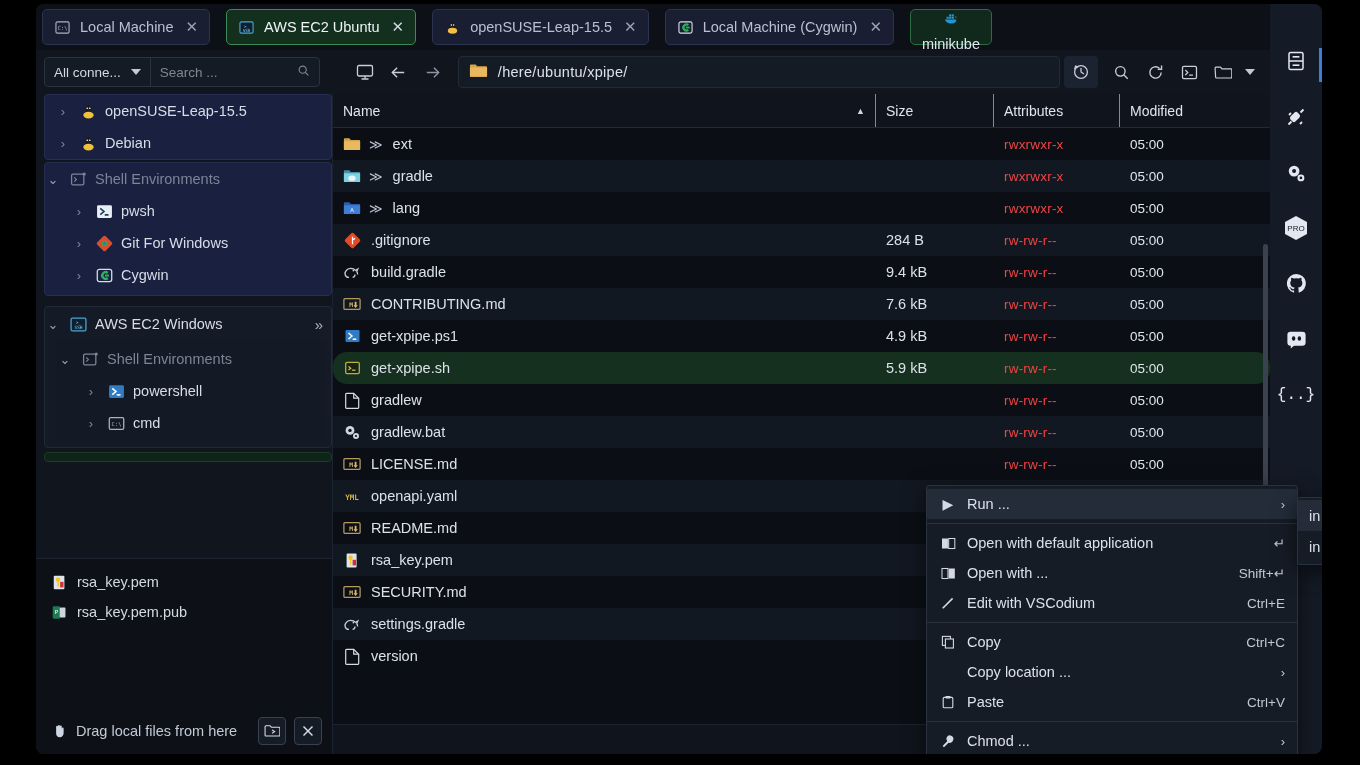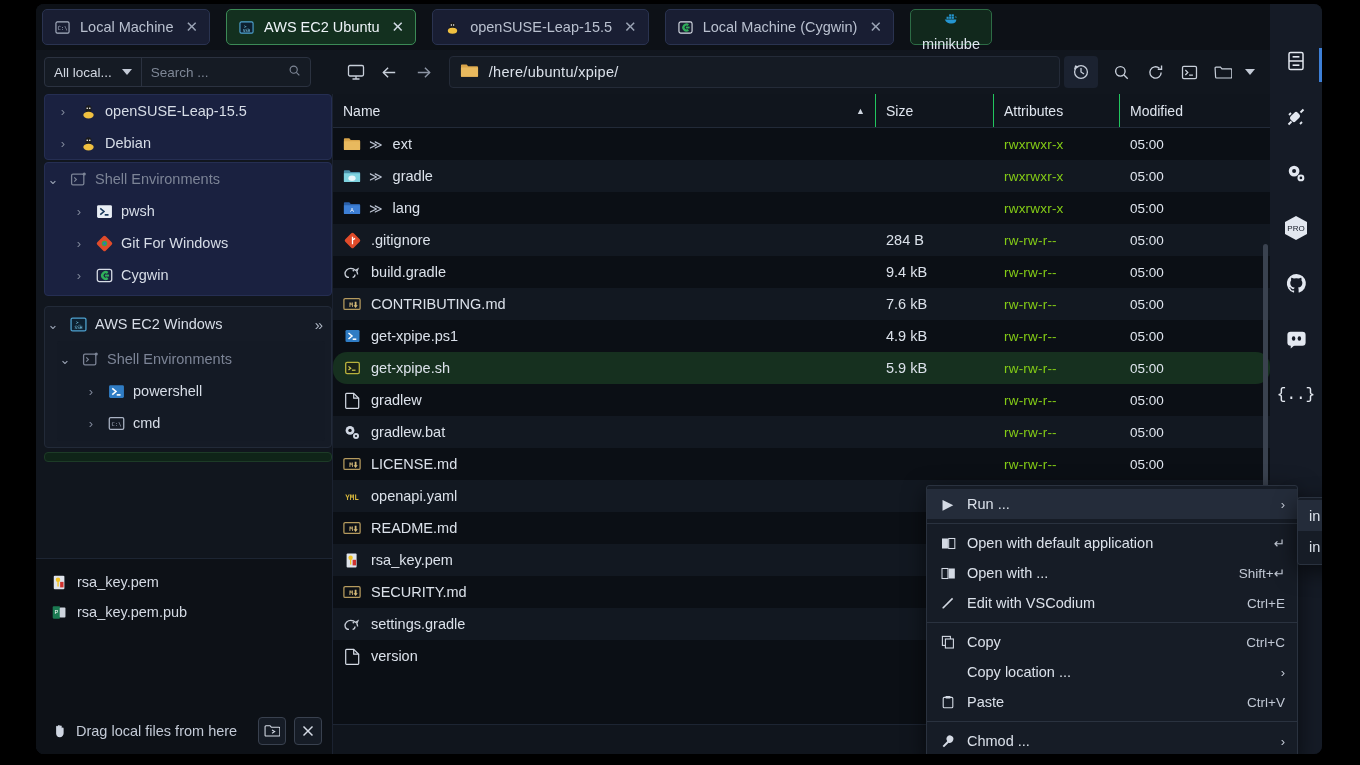--- a/index.html
+++ b/index.html
@@ -200,21 +200,21 @@
   .frow {
     height: 32px;
     display: flex; align-items: center;
     color: #dbe1ea; font-size: 14.5px;
   }
   .frow.alt { background: #121821; }
   .frow.sel { background: #16301f; border-radius: 14px; }
   .frow .c { padding: 0 10px; height: 100%; display: flex; align-items: center; }
   .c.c-name { flex: 1; min-width: 0; gap: 10px; }
   .c.c-size { width: 118px; }
-  .c.c-attr { width: 126px; color: #84cc16; font-size: 13.5px; letter-spacing:.2px; }
+  .c.c-attr { width: 126px; color: #ef4444; font-size: 13.5px; letter-spacing:.2px; }
   .c.c-mod  { width: 150px; color: #dfe5ee; font-size: 13.5px; }
   .dirarrow { color: #b9c1cf; font-size: 13px; margin-left: -2px; }
 
   .scrollbar {
     position: absolute; right: 2px; top: 150px;
     width: 5px; height: 420px; background: #3a424f; border-radius: 3px;
   }
   .statusbar {
     height: 30px;
     background: #10151d;
@@ -354,21 +354,21 @@
             </svg>
         </span>
         <span>minikube</span>
         <span class="tclose">✕</span>
       </div>
     </div>
 
     <div class="toolbar">
       <div class="filterbox">
         <div class="filter-sel">
-          <span>All local...</span>
+          <span>All conne...</span>
           <span class="caret-dn"></span>
         </div>
         <div class="filter-search">
           <span>Search ...</span>
           <span>
             <svg width="13" height="13" viewBox="0 0 16 16">
                 <circle cx="7" cy="7" r="4.4" fill="none" stroke="#7e8796" stroke-width="1.4"></circle>
                 <line x1="10.3" y1="10.3" x2="14" y2="14" stroke="#7e8796" stroke-width="1.4"></line>
               </svg>
           </span>

